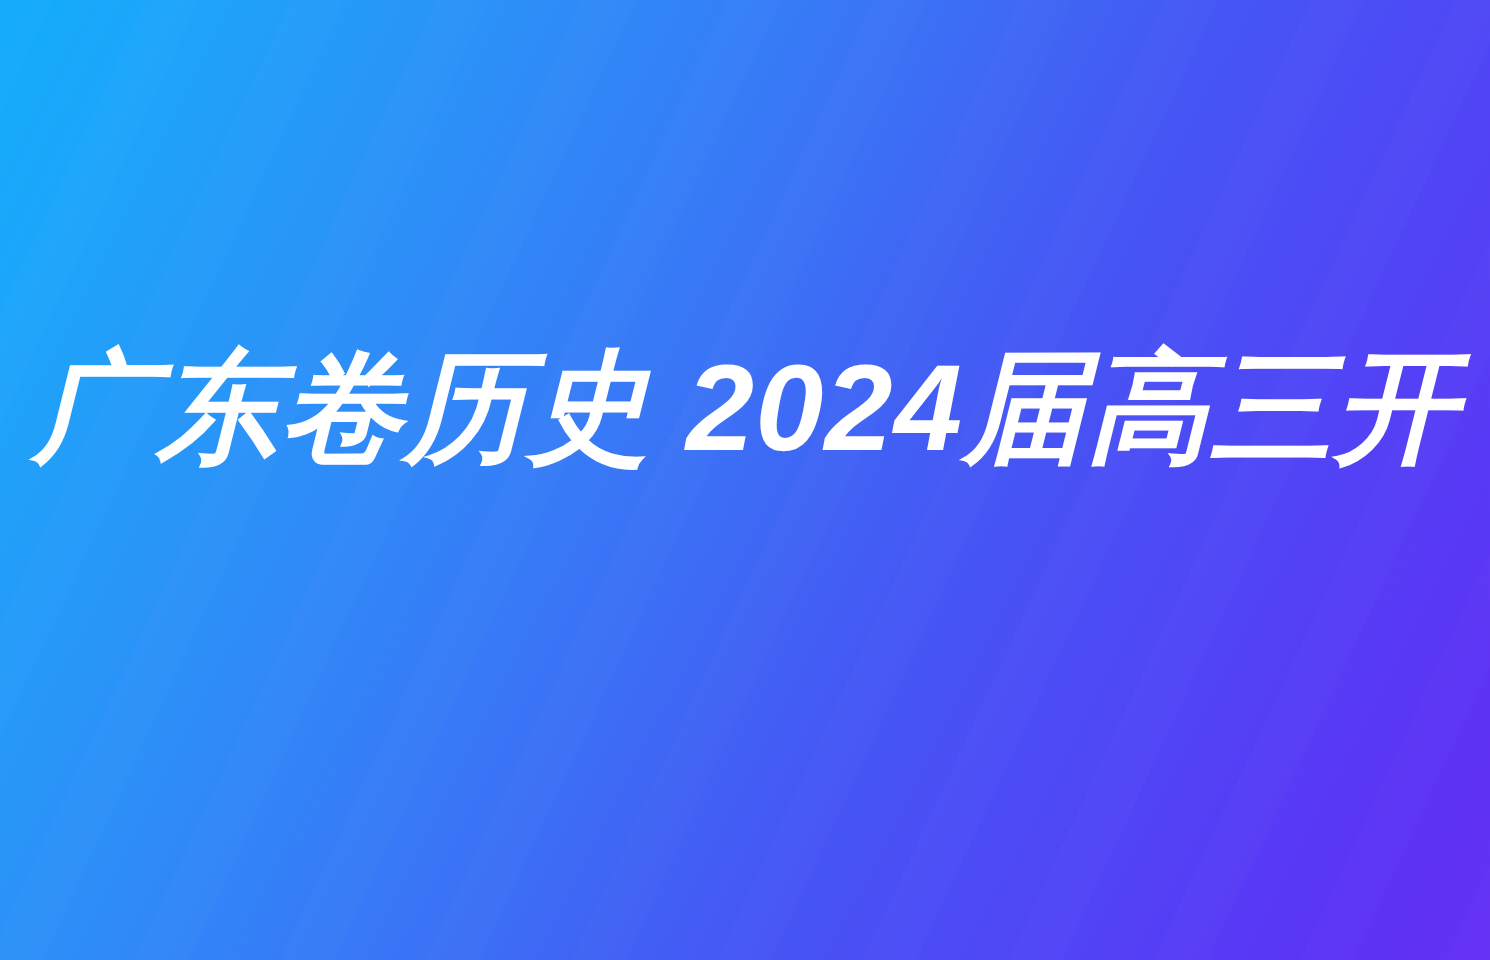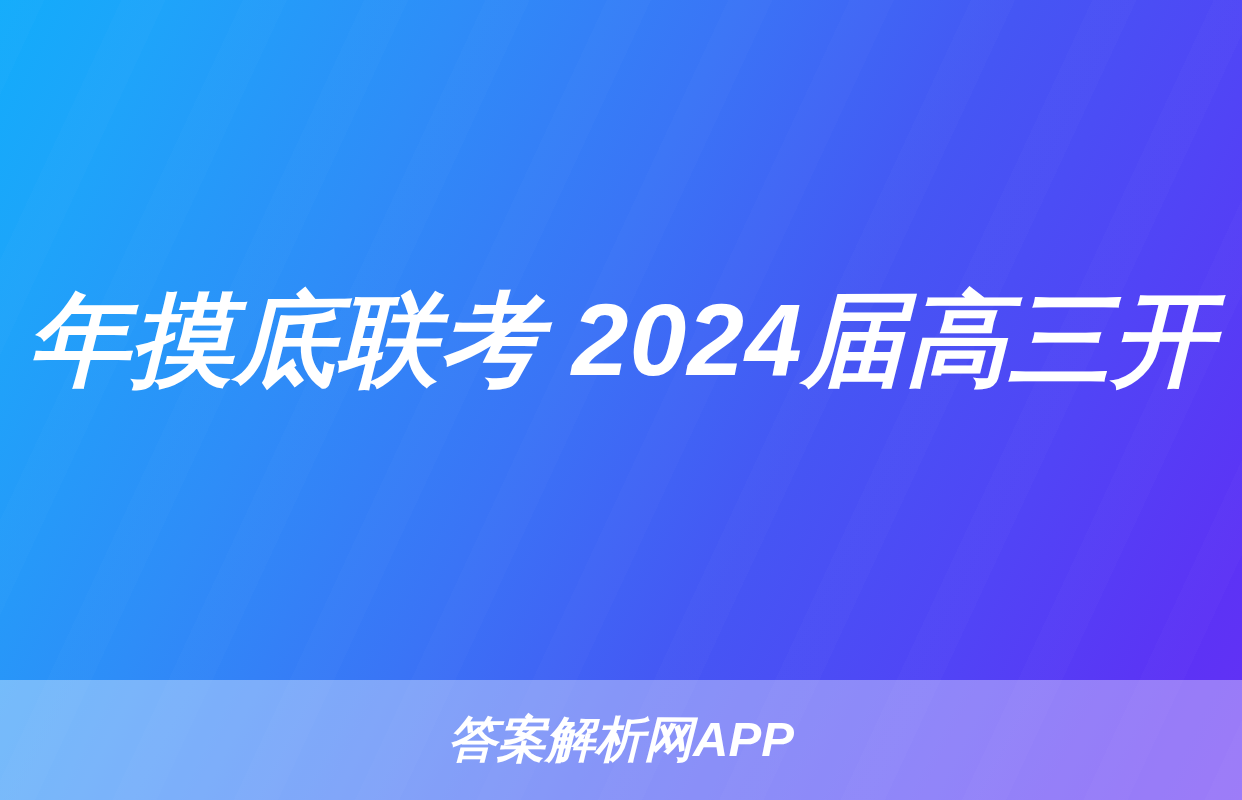--- a/index.html
+++ b/index.html
@@ -88,20 +88,17 @@
     white-space: nowrap;
     font-family: "Liberation Sans", "DejaVu Sans", sans-serif;
   }
 </style>
 </head>
 <body>
 
 <div id="poster">
 
   <div class="title-block">
-    <div class="title-line">年摸底联考 2024届高三开</div>
+    <div class="title-line">广东卷历史 2024届高三开</div>
   </div>
 
-  <div class="footer-band">
-    <div class="footer-text">答案解析网APP</div>
-  </div>
 
 </div>
 
 </body></html>

